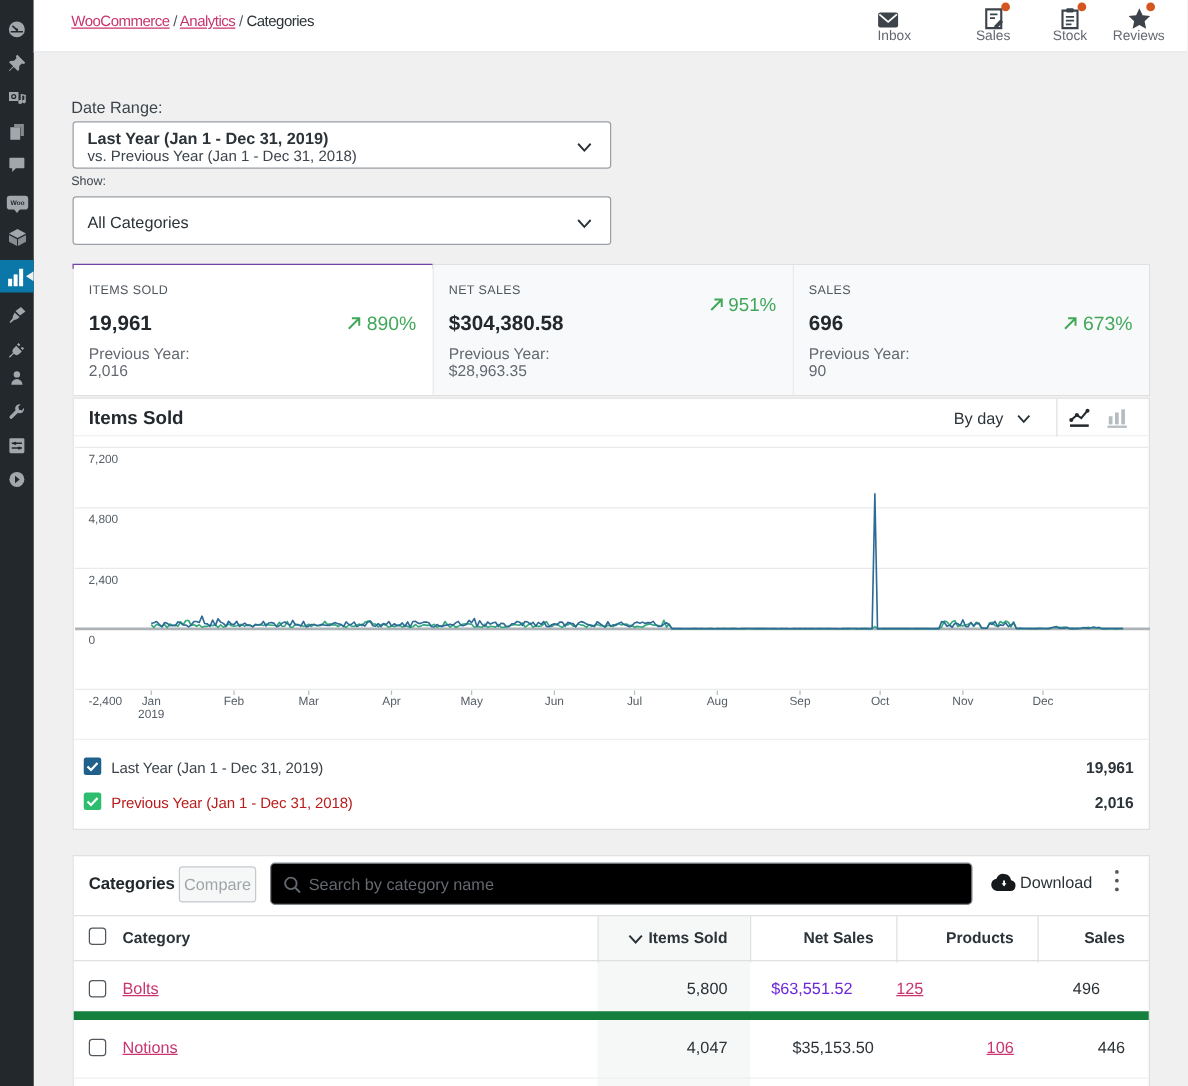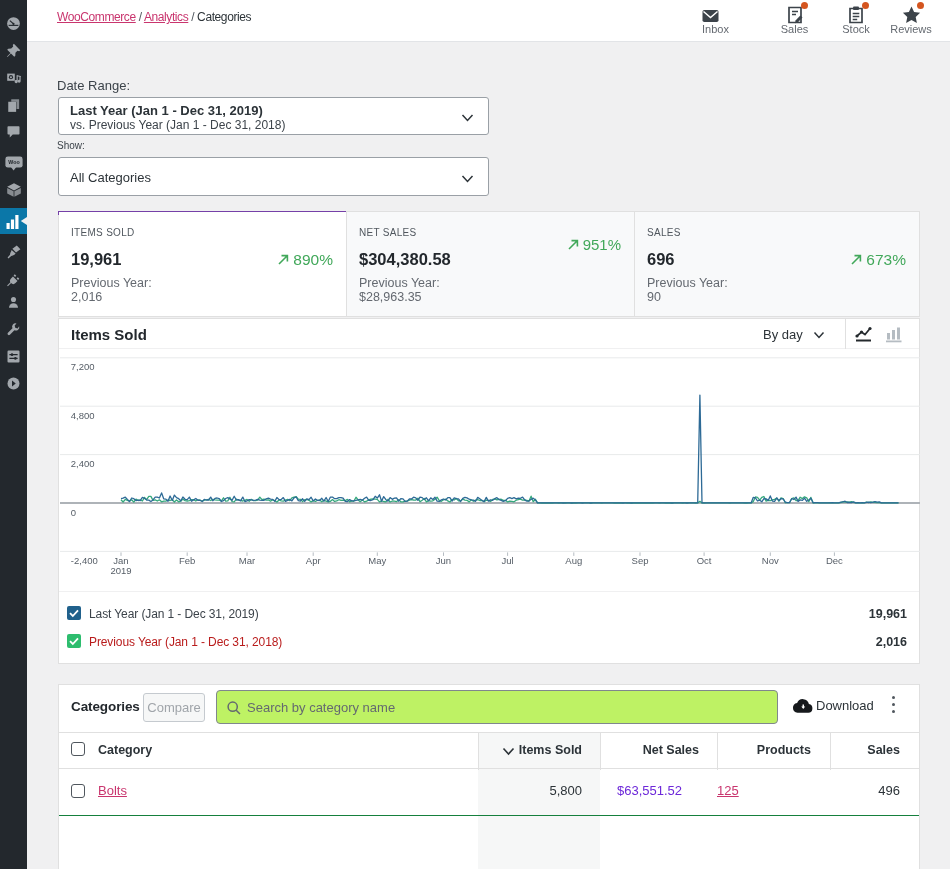--- a/index.html
+++ b/index.html
@@ -238,21 +238,21 @@
     <div class="abs" style="left:22px;top:1.5px;font-size:12px;letter-spacing:-0.1px;color:#b91c1c">Previous Year (Jan 1 - Dec 31, 2018)</div>
     <div class="abs" style="right:6px;top:1px;font-size:12.5px;font-weight:bold;color:#2c3338">2,016</div>
     </div>
   </div>
 </div>
 
 <div class="card" style="left:58px;top:684px;width:862px;height:200px;border-color:#e0e0e0">
 
   <div class="abs" style="left:12px;top:14px;font-size:13.5px;letter-spacing:-0.1px;font-weight:bold;color:#23282d">Categories</div>
   <div class="abs" style="left:84px;top:8px;width:62px;height:29px;background:#f6f7f7;border:1px solid #c5cacf;border-radius:3px;font-size:13px;color:#a0a5aa;text-align:center;line-height:28px">Compare</div>
-  <div class="abs" style="left:157px;top:5px;width:562px;height:34px;background:#bef264;border:1px solid #80878d;border-radius:4px">
+  <div class="abs" style="left:157px;top:5px;width:562px;height:34px;background:#000000;border:1px solid #80878d;border-radius:4px">
      <svg class="abs" style="left:9px;top:9px" width="16" height="16" viewBox="0 0 16 16">
         <circle cx="6.7" cy="6.7" r="4.6" fill="none" stroke="#646970" stroke-width="1.5"></circle>
         <line x1="10.2" y1="10.2" x2="14" y2="14" stroke="#646970" stroke-width="1.5"></line>
       </svg>
      <div class="abs" style="left:30px;top:9px;font-size:13px;color:#646970">Search by category name</div>
   </div>
   <svg class="abs" style="left:733px;top:13px" width="21" height="17" viewBox="0 0 21 17">
       <path fill="#16191c" d="M16.9 6.1A6.2 6.2 0 005.1 4.9 5 5 0 005.5 14.8h10.8a4.4 4.4 0 00.6-8.7z"></path>
       <path fill="#fff" d="M9.3 8.5h1.2V6.4h1.5v2.1h1.2l-1.95 2.6z"></path>
     </svg>
@@ -271,21 +271,29 @@
       </svg>
  <div class="abs" style="left:419px;top:10px;width:104px;text-align:right;font-size:12.5px;font-weight:bold;color:#2c3338">Items Sold</div>
  <div class="abs" style="left:541px;top:10px;width:99px;text-align:right;font-size:12.5px;font-weight:bold;color:#2c3338">Net Sales</div>
  <div class="abs" style="left:658px;top:10px;width:94px;text-align:right;font-size:12.5px;font-weight:bold;color:#2c3338">Products</div>
  <div class="abs" style="left:771px;top:10px;width:70px;text-align:right;font-size:12.5px;font-weight:bold;color:#2c3338">Sales</div>
  <div class="abs" style="left:419px;top:0;width:1px;height:37px;background:#e0e0e0"></div>
  <div class="abs" style="left:541px;top:0;width:1px;height:37px;background:#e0e0e0"></div>
  <div class="abs" style="left:658px;top:0;width:1px;height:37px;background:#e0e0e0"></div>
  <div class="abs" style="left:771px;top:0;width:1px;height:37px;background:#e0e0e0"></div>
 </div>
-<div class="abs" style="left:0;top:84px;width:860px;height:47px;border-bottom:1px solid #15803d">
+<div class="abs" style="left:0;top:84px;width:860px;height:47px;border-bottom:7px solid #15803d">
  <div class="abs" style="left:12px;top:15px;width:14px;height:14px;border:1.3px solid #50575e;border-radius:3px;background:#fff"></div>
  <div class="abs" style="left:39px;top:14px;font-size:13px"><a href="#">Bolts</a></div>
  <div class="abs" style="left:419px;top:14px;width:104px;text-align:right;font-size:13px;color:#2c3338">5,800</div>
  <div class="abs" style="left:541px;top:14px;width:99px;text-align:center;font-size:13px;color:#6d28d9">$63,551.52</div>
  <div class="abs" style="left:658px;top:14px;width:94px;text-align:left;font-size:13px"><a href="#">125</a></div>
- <div class="abs" style="left:771px;top:14px;width:70px;text-align:right;font-size:13px;color:#2c3338">496</div>
+ <div class="abs" style="left:751px;top:14px;width:70px;text-align:right;font-size:13px;color:#2c3338">496</div>
+</div>
+<div class="abs" style="left:0;top:131px;width:860px;height:47px;border-bottom:1px solid #f0f0f1">
+ <div class="abs" style="left:12px;top:15px;width:14px;height:14px;border:1.3px solid #50575e;border-radius:3px;background:#fff"></div>
+ <div class="abs" style="left:39px;top:14px;font-size:13px"><a href="#">Notions</a></div>
+ <div class="abs" style="left:419px;top:14px;width:104px;text-align:right;font-size:13px;color:#2c3338">4,047</div>
+ <div class="abs" style="left:541px;top:14px;width:99px;text-align:right;font-size:13px;color:#2c3338">$35,153.50</div>
+ <div class="abs" style="left:658px;top:14px;width:94px;text-align:right;font-size:13px"><a href="#">106</a></div>
+ <div class="abs" style="left:771px;top:14px;width:70px;text-align:right;font-size:13px;color:#2c3338">446</div>
 </div>
 </div>
 
 </body></html>

